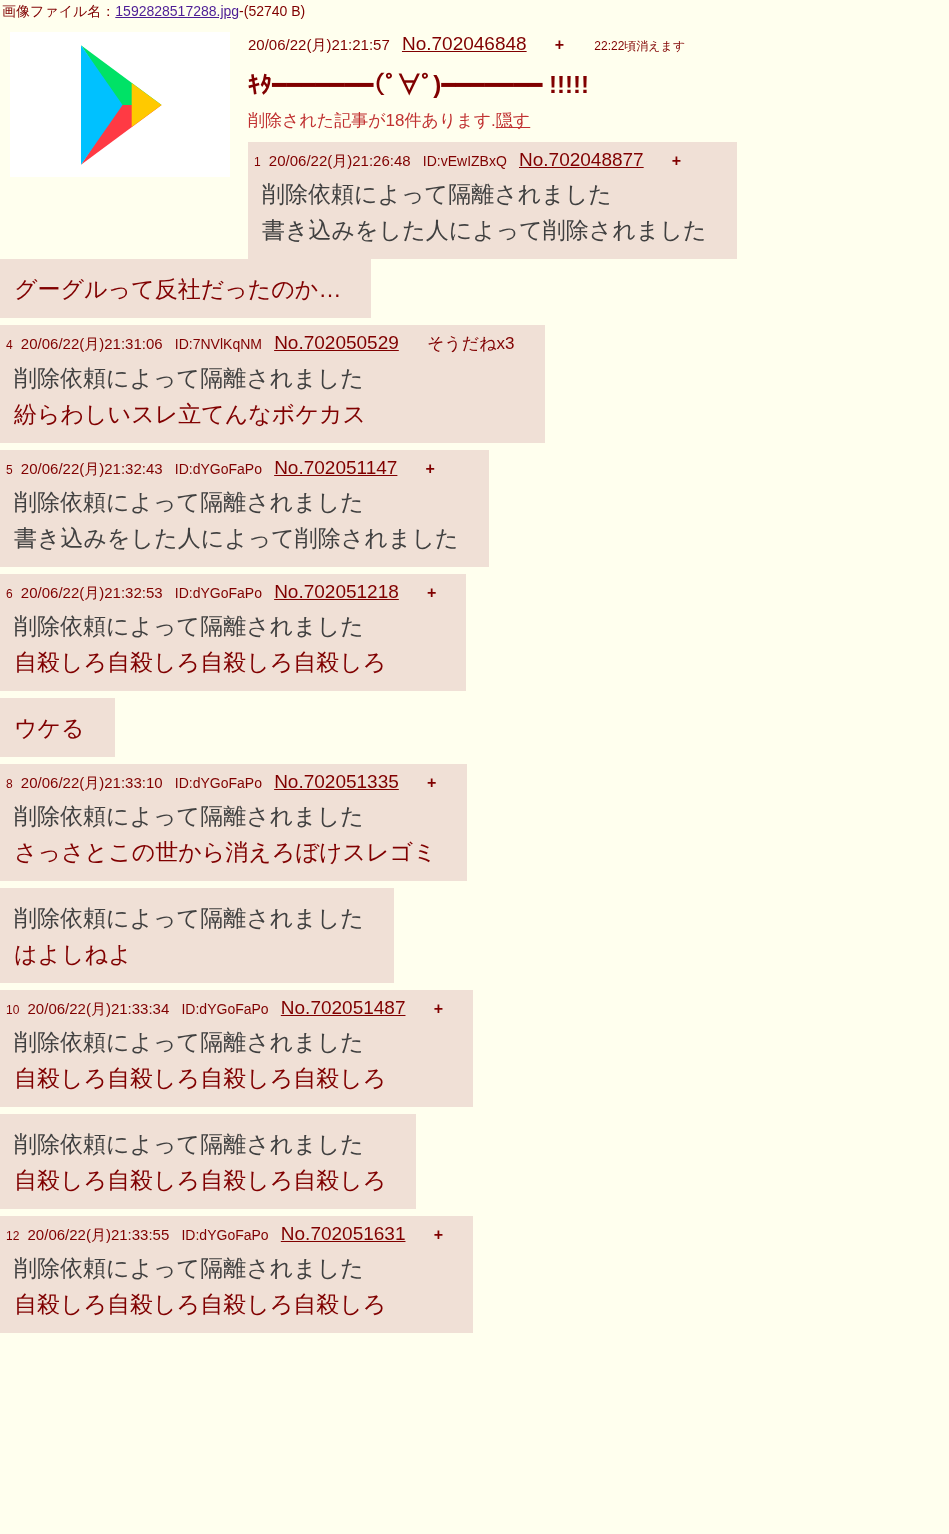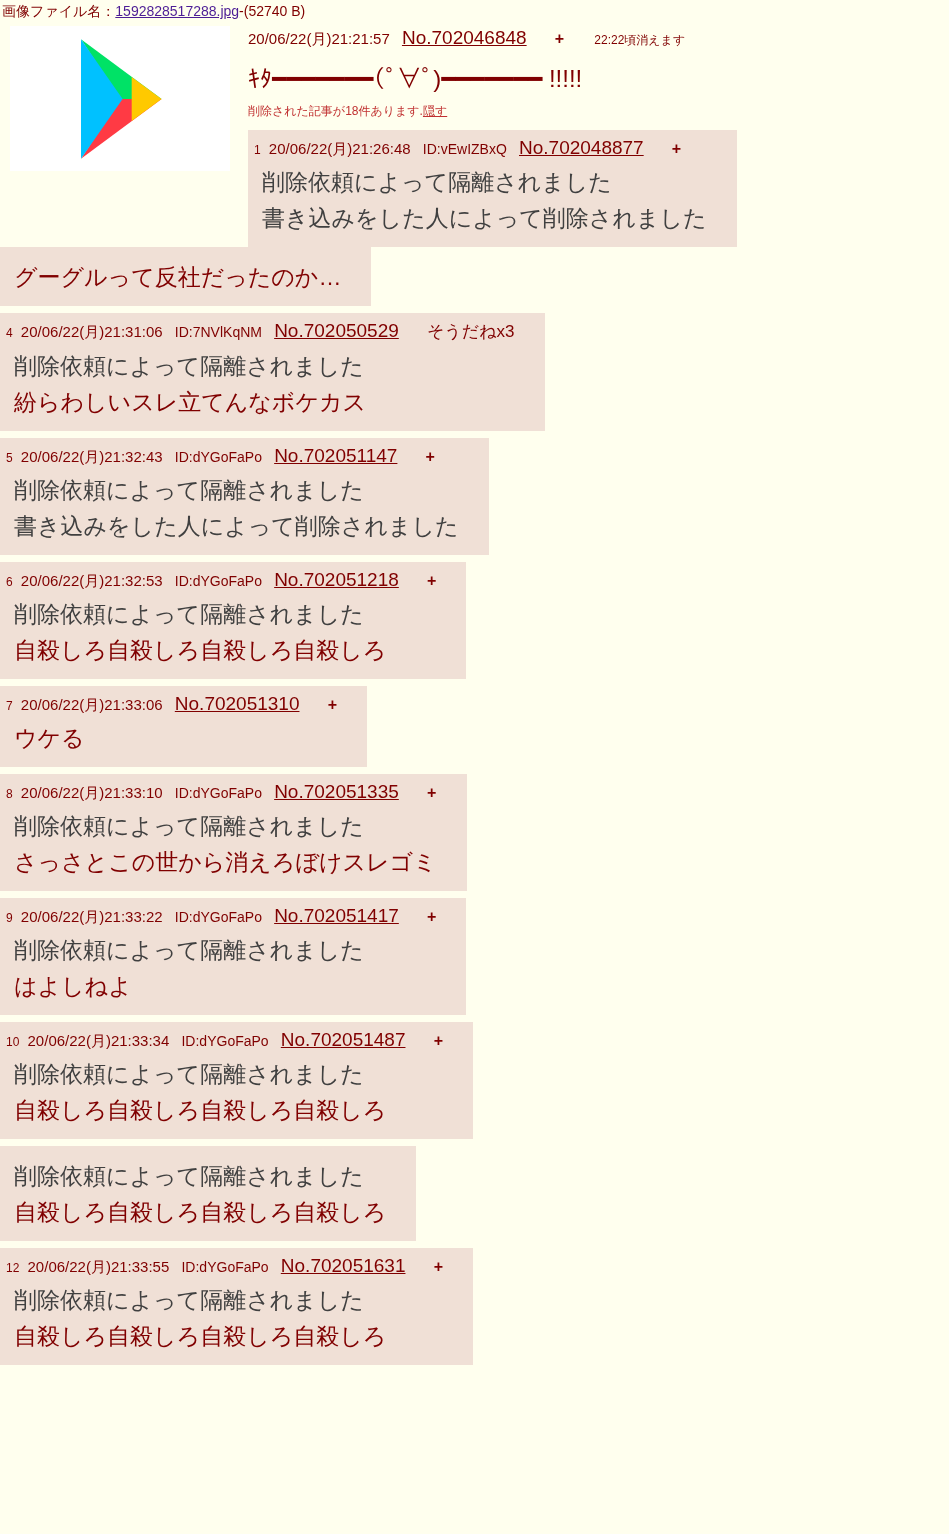--- a/index.html
+++ b/index.html
@@ -4,34 +4,34 @@
 <style>
   html,body{margin:0;padding:0;}
   body{
     width:949px;height:1534px;overflow:hidden;
     background:#FFFFEE;color:#800000;
     font-family:"Liberation Sans","DejaVu Sans",sans-serif;
   }
   a{cursor:pointer;}
   .file-info{font-size:14px;padding:3px 0 0 2px;}
   .file-link{color:#4c1d95;text-decoration:underline;}
-  .op-row{display:flex;align-items:flex-start;margin-top:5px;}
+  .op-row{display:flex;align-items:flex-start;margin-top:11px;}
   .thumb{width:220px;height:145px;background:#ffffff;margin-left:10px;flex:none;
          display:flex;align-items:center;justify-content:center;}
   .op-col{margin-left:18px;padding-top:1px;}
   .op-header{font-size:15px;white-space:nowrap;}
   .idx{font-size:12px;margin-right:4px;}
   .date{margin-right:8px;}
   .pid{font-size:14px;margin-right:8px;}
   .pno{color:#800000;text-decoration:underline;font-size:19px;}
   .tail{color:#800000;text-decoration:none;font-size:17px;margin-left:24px;}
   .tail.plus{font-size:16px;font-weight:bold;}
   .expire{font-size:12px;margin-left:26px;}
-  .op-title{font-size:24px;font-weight:normal;margin:16px 0 10px 0;white-space:nowrap;}
-  .deleted-notice{font-size:12px;color:#c03030;margin-bottom:4px;}
+  .op-title{font-size:24px;font-weight:bold;margin:16px 0 10px 0;white-space:nowrap;}
+  .deleted-notice{font-size:17px;color:#c03030;margin-bottom:4px;}
   .deleted-notice a{color:#c03030;text-decoration:underline;}
   .reply-row{margin:0 0 7px 0;}
   .reply{background:#F0E0D6;display:inline-block;padding:7px 30px 11px 6px;}
   .rhead{font-size:15px;white-space:nowrap;}
   .rbody{font-size:23px;line-height:36px;margin:5px 0 0 8px;color:#800000;white-space:nowrap;}
   .rbody .line.red{color:#404040;}
   #op-reply-slot .reply-row{margin-top:10px;margin-bottom:0;}
 </style>
 </head>
 <body>
@@ -128,27 +128,20 @@
         <a class="tail plus">+</a>
       </div>
       <div class="rbody">
           <div class="line red">削除依頼によって隔離されました</div>
           <div class="line">自殺しろ自殺しろ自殺しろ自殺しろ</div>
         </div>
     </div>
   </div>
     <div class="reply-row">
     <div class="reply">
-      <div class="rhead">
-        <span class="idx">7</span>
-        <span class="date">20/06/22(月)21:33:06</span>
-        
-        <a class="pno">No.702051310</a>
-        <a class="tail plus">+</a>
-      </div>
       <div class="rbody">
           <div class="line">ウケる</div>
         </div>
     </div>
   </div>
     <div class="reply-row">
     <div class="reply">
       <div class="rhead">
         <span class="idx">8</span>
         <span class="date">20/06/22(月)21:33:10</span>
@@ -157,27 +150,20 @@
         <a class="tail plus">+</a>
       </div>
       <div class="rbody">
           <div class="line red">削除依頼によって隔離されました</div>
           <div class="line">さっさとこの世から消えろぼけスレゴミ</div>
         </div>
     </div>
   </div>
     <div class="reply-row">
     <div class="reply">
-      <div class="rhead">
-        <span class="idx">9</span>
-        <span class="date">20/06/22(月)21:33:22</span>
-        <span class="pid">ID:dYGoFaPo</span>
-        <a class="pno">No.702051417</a>
-        <a class="tail plus">+</a>
-      </div>
       <div class="rbody">
           <div class="line red">削除依頼によって隔離されました</div>
           <div class="line">はよしねよ</div>
         </div>
     </div>
   </div>
     <div class="reply-row">
     <div class="reply">
       <div class="rhead">
         <span class="idx">10</span>

